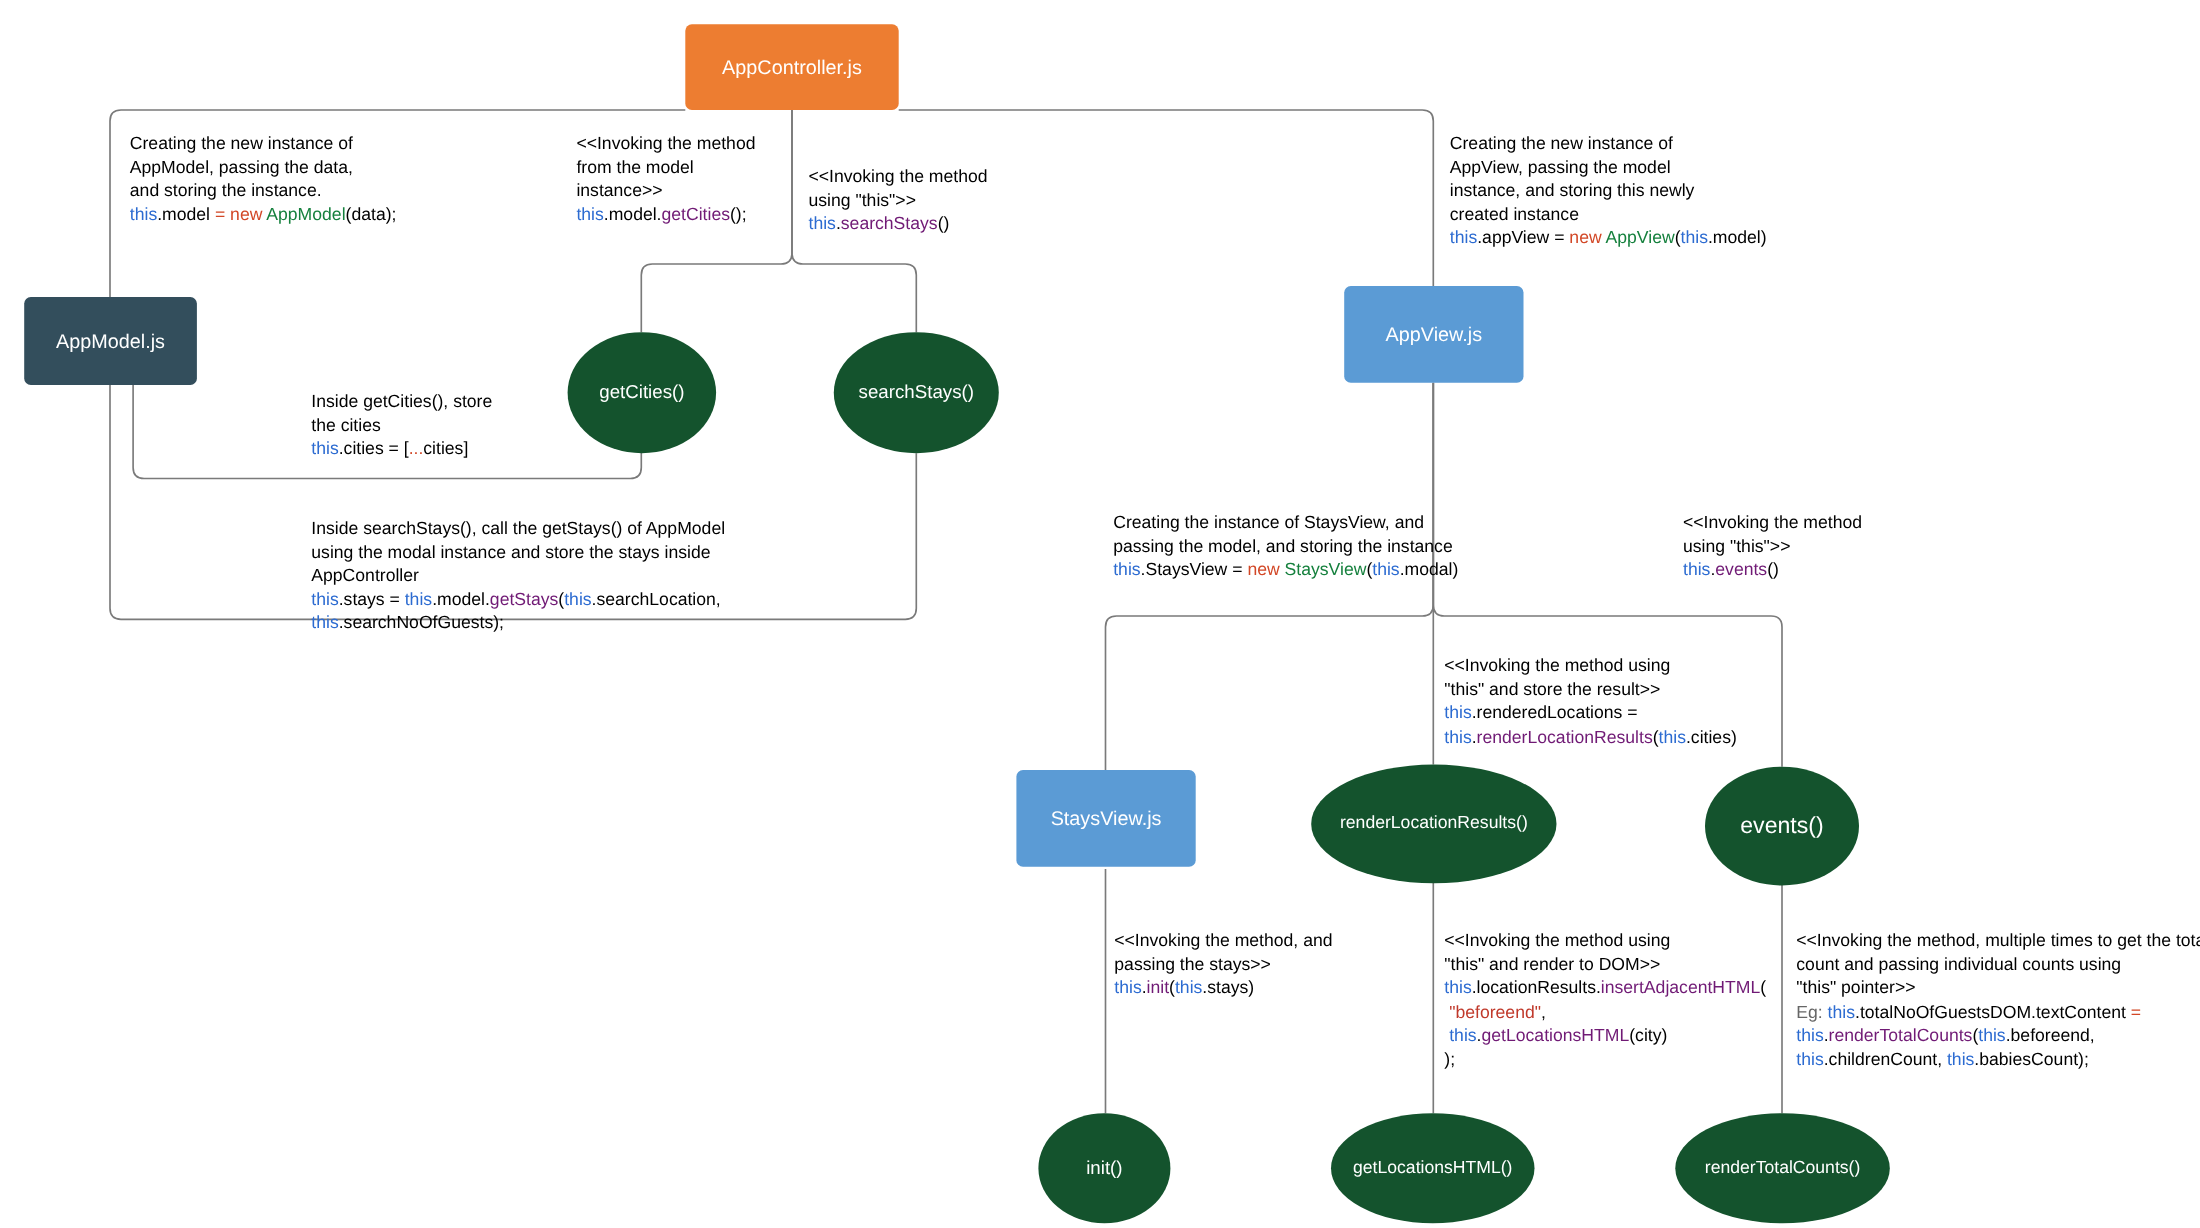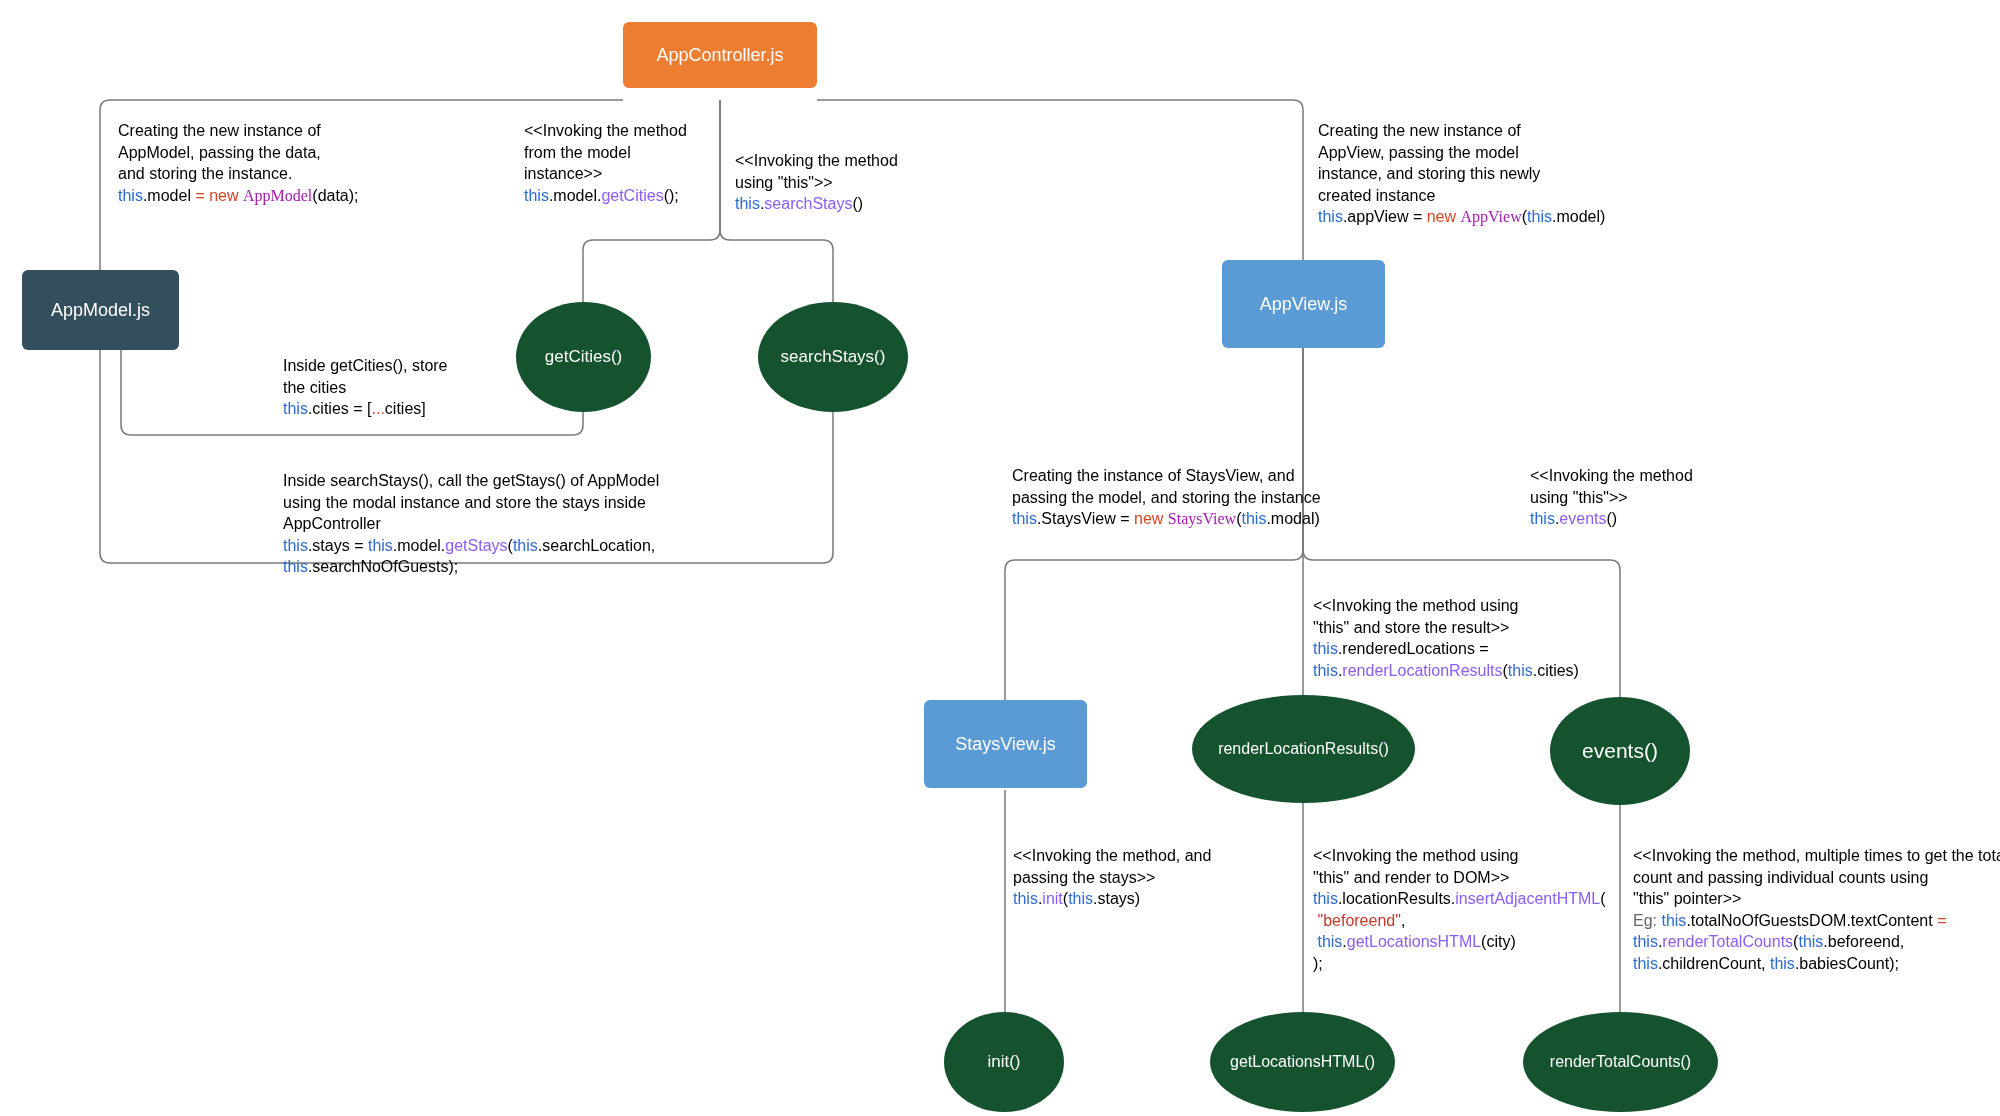--- a/index.html
+++ b/index.html
@@ -38,22 +38,22 @@
   .lightblue { background: #5b9bd5; }
   .yellow { background: #14532d; }
   .anno {
     position: absolute;
     font-size: 16px;
     line-height: 1.35;
     color: #000;
   }
   .anno .kw-this { color: #2c6bd1; }
   .anno .kw-new  { color: #d24726; }
-  .anno .kw-type { color: #a21caf; font-family: Liberation Serif, serif; }
-  .anno .kw-call { color: #8b5cf6; }
+  .anno .kw-type { color: #15803d; }
+  .anno .kw-call { color: #701a75; }
   .anno .kw-str  { color: #c0392b; }
   .anno .muted   { color: #666; }
   svg.wires {
     position: absolute;
     left: 0; top: 0;
     width: 2000px; height: 1116px;
     pointer-events: none;
   }
   path.wire {
     stroke: #7a7a7a;
@@ -83,21 +83,21 @@
     <path class="wire" d="M 1303 348 L 1303 695"></path>
     <path class="wire" d="M 1303 348 L 1303 550 Q 1303 560 1313 560 L 1610 560 Q 1620 560 1620 570 L 1620 697"></path>
 
     <path class="wire" d="M 1005 790 L 1005 1012"></path>
 
     <path class="wire" d="M 1303 800 L 1303 1012"></path>
 
     <path class="wire" d="M 1620 800 L 1620 1012"></path>
   </svg>
 
-  <div class="node rect orange" style="left:623px; top:22px; width:194px; height:66px;">AppController.js</div>
+  <div class="node rect orange" style="left:623px; top:22px; width:194px; height:78px;">AppController.js</div>
 
   <div class="node rect darkblue" style="left:22px; top:270px; width:157px; height:80px;">AppModel.js</div>
 
   <div class="node ellipse yellow" style="left:516px; top:302px; width:135px; height:110px; font-size:17px;">getCities()</div>
 
   <div class="node ellipse yellow" style="left:758px; top:302px; width:150px; height:110px; font-size:17px;">searchStays()</div>
 
   <div class="node rect lightblue" style="left:1222px; top:260px; width:163px; height:88px;">AppView.js</div>
 
   <div class="node rect lightblue" style="left:924px; top:700px; width:163px; height:88px;">StaysView.js</div>

